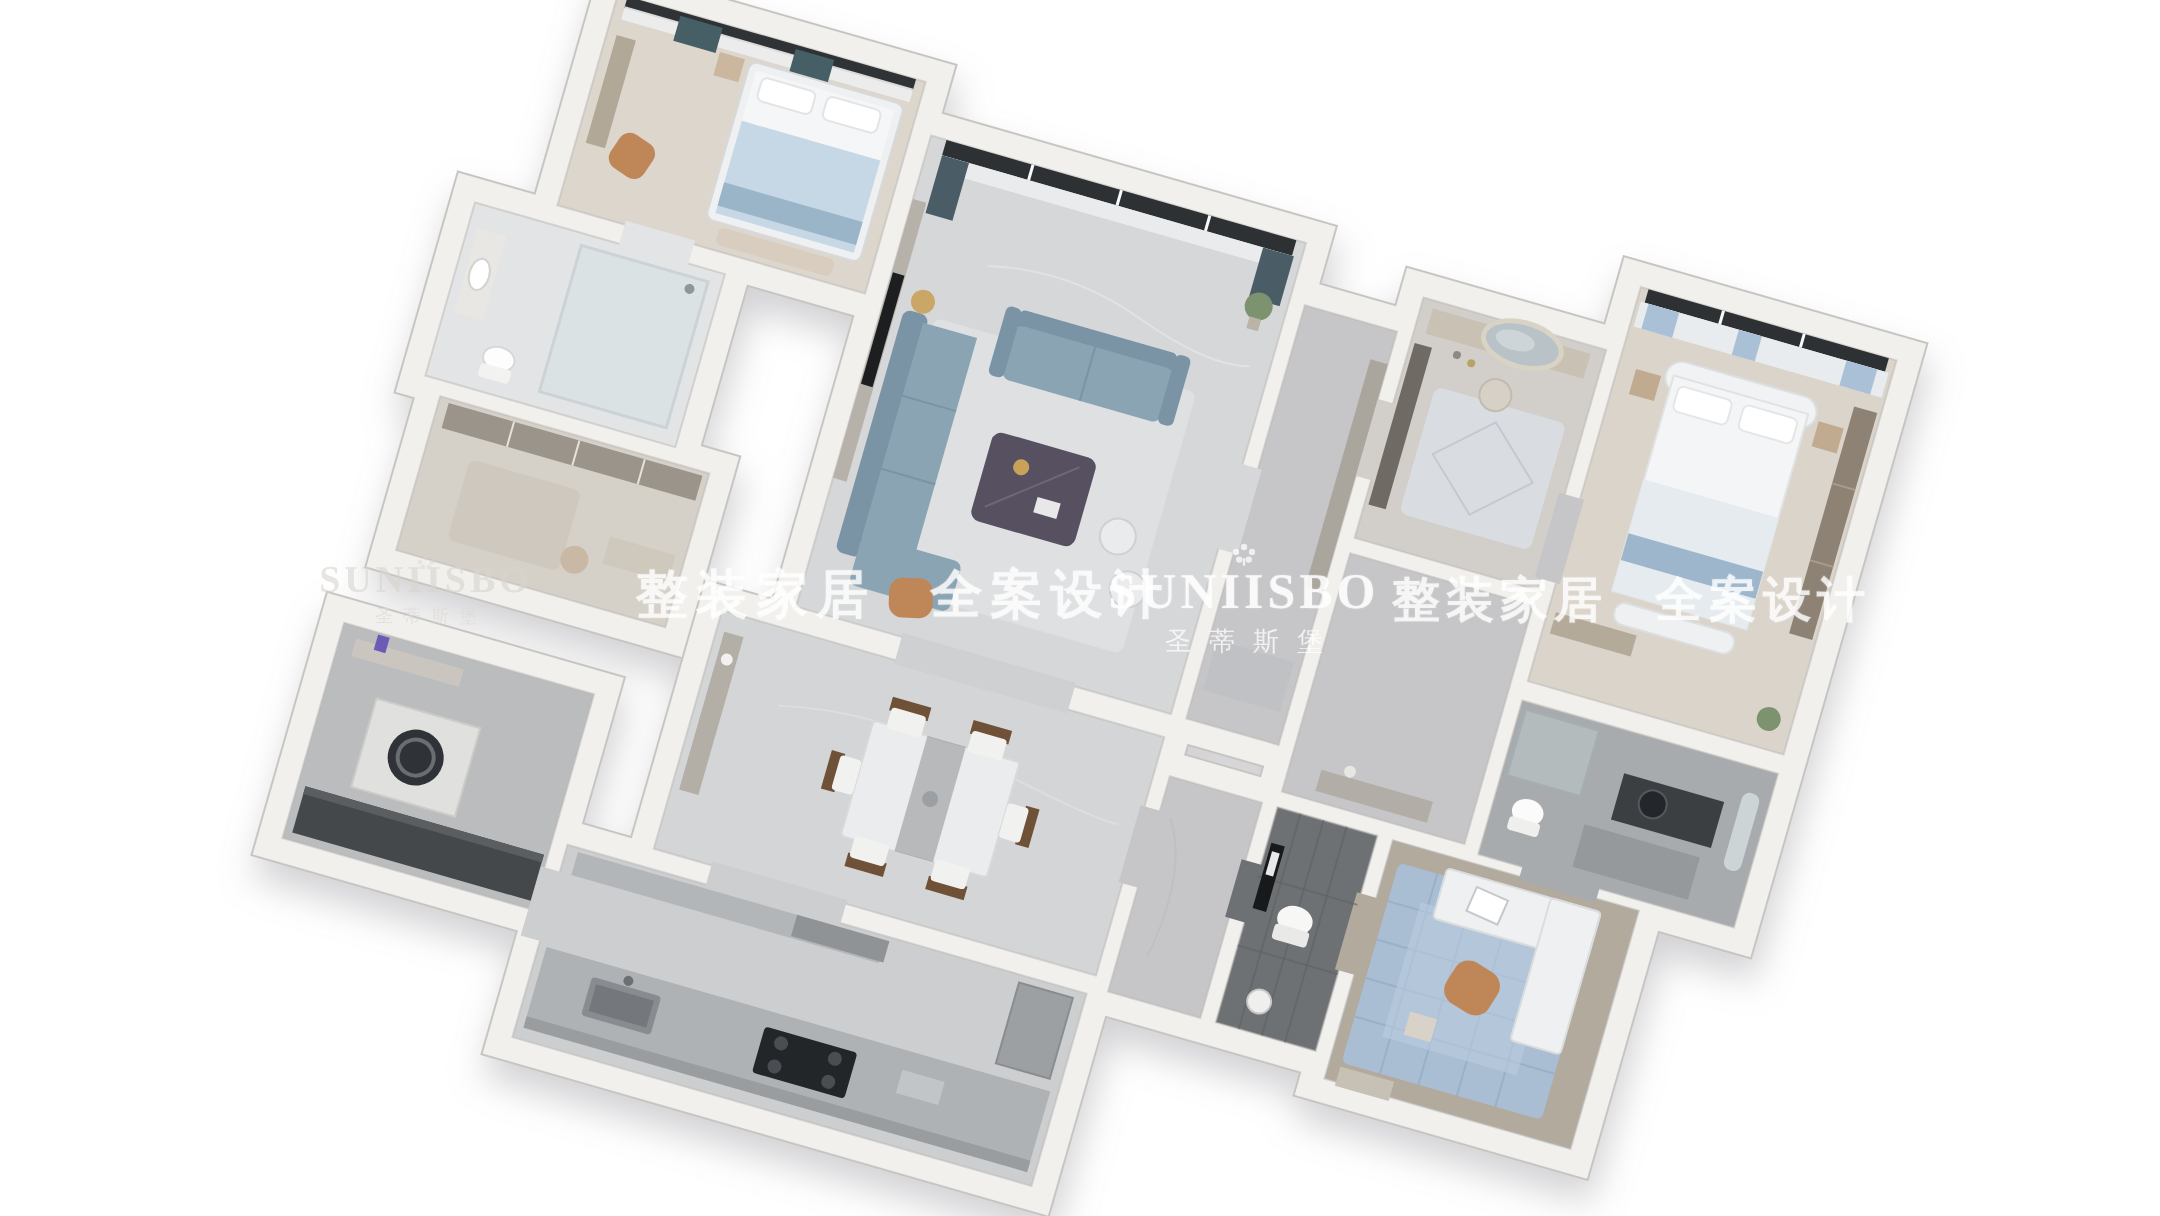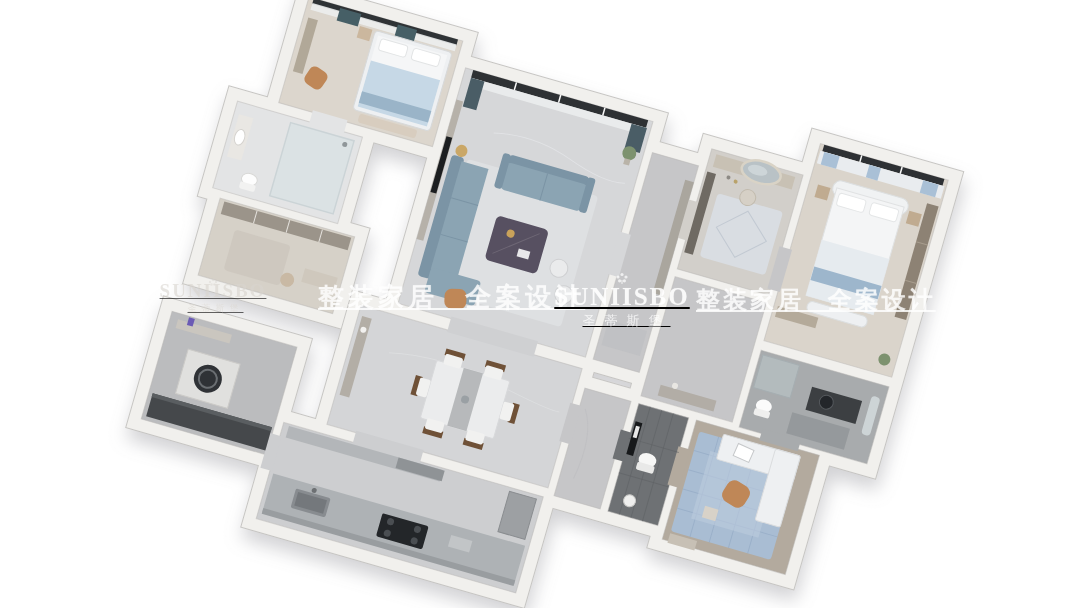--- a/index.html
+++ b/index.html
@@ -1,20 +1,20 @@
 <!DOCTYPE html>
 <html><head>
 <meta charset="utf-8">
 <style>
   html,body{margin:0;padding:0;background:#ffffff;}
   #stage{position:relative;width:1080px;height:608px;background:#ffffff;overflow:hidden;
          font-family:"Liberation Sans", sans-serif;}
   #plan-svg{position:absolute;left:0;top:0;}
   
-  .wm{position:absolute;white-space:nowrap;pointer-events:none;text-decoration:underline;}
+  .wm{position:absolute;white-space:nowrap;pointer-events:none;}
   .wm-slogan{font-weight:600;color:rgba(255,255,255,0.75);
              text-shadow:0 0 1px rgba(255,255,255,0.35);}
   #wm-slogan-left{left:318px;top:280px;font-size:26px;letter-spacing:4px;word-spacing:16px;}
   #wm-slogan-right{left:696px;top:284px;font-size:24px;letter-spacing:3px;word-spacing:14px;}
   #wm-brand{left:552px;top:270px;width:140px;text-align:center;}
   #wm-brand .flower{display:block;height:13px;opacity:.85;}
   #wm-brand .en{display:block;font-family:"Liberation Serif", serif;font-weight:700;
                 font-size:25px;letter-spacing:2px;color:rgba(255,255,255,0.82);
                 text-shadow:0 0 1px rgba(255,255,255,0.4);}
   #wm-brand .cn{display:block;font-size:13px;letter-spacing:9px;margin-top:1px;

